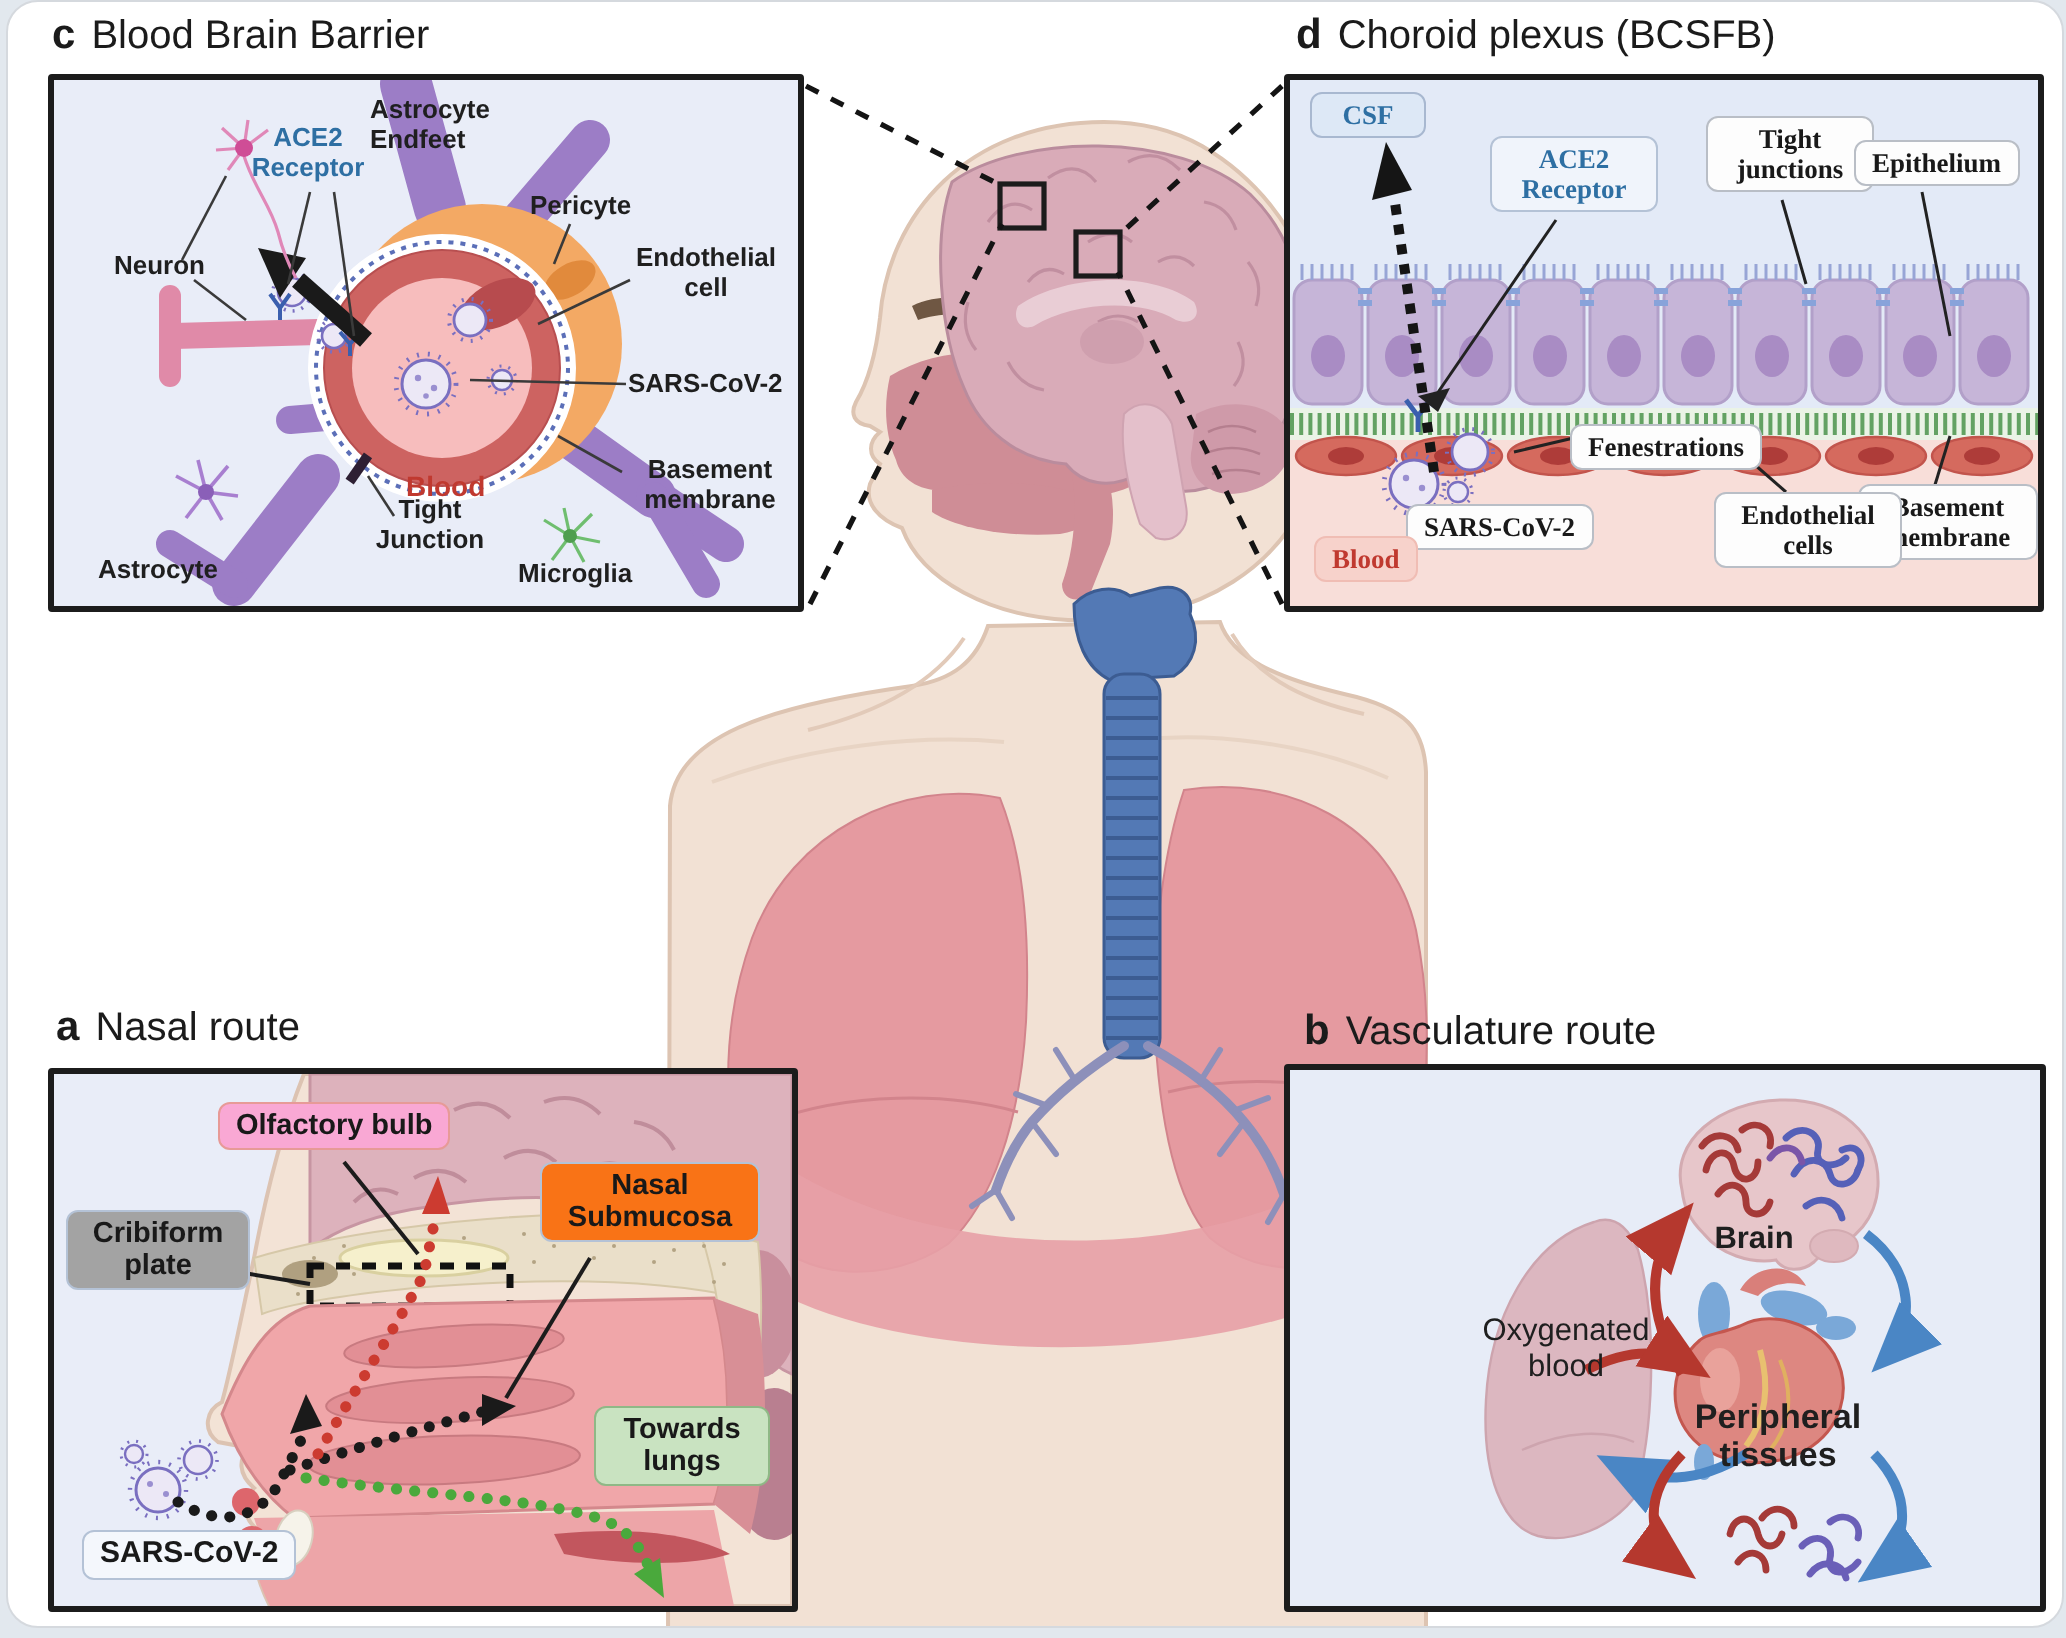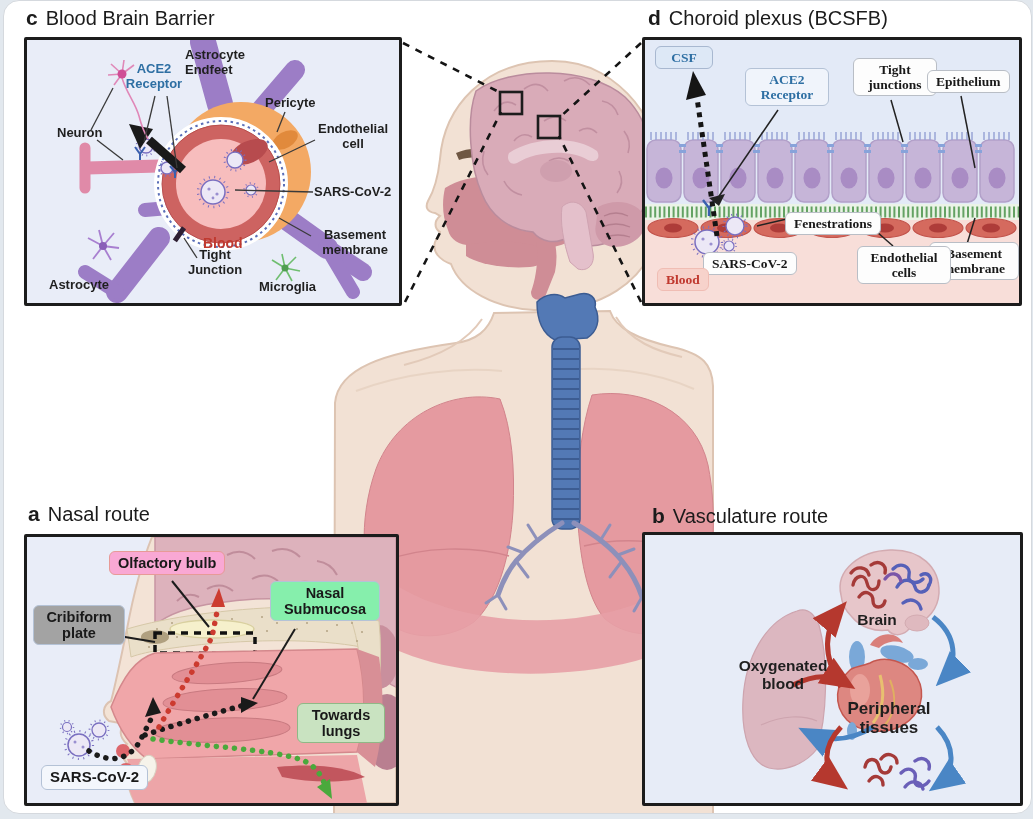--- a/index.html
+++ b/index.html
@@ -493,21 +493,21 @@
       </g>
 
       <g stroke="#1c1c1c" stroke-width="2">
         <line x1="145" y1="44" x2="182" y2="90"></line>
         <line x1="86" y1="98" x2="128" y2="105"></line>
         <line x1="268" y1="92" x2="226" y2="162"></line>
       </g>
     </svg>
     <div class="boxlbl pk-box" style="left:82px;top:14px;font-size:14.5px;">Olfactory bulb</div>
     <div class="boxlbl lb-box" style="left:6px;top:68px;width:74px;font-size:14.5px;">Cribiform plate</div>
-    <div class="boxlbl lb-box" style="left:243px;top:44px;width:92px;font-size:14.5px;background:#86efac;">Nasal Submucosa</div>
+    <div class="boxlbl lb-box" style="left:243px;top:44px;width:92px;font-size:14.5px;background:#f97316;">Nasal Submucosa</div>
     <div class="boxlbl gn-box" style="left:270px;top:166px;width:70px;font-size:14.5px;">Towards lungs</div>
     <div class="boxlbl lb-box" style="left:14px;top:228px;font-size:15px;background:#f4f7fc;">SARS-CoV-2</div>
   </div>
 
   <div class="panel-title" style="left:648px;top:503px;">
     <span class="letter">b</span><span>Vasculature route</span>
   </div>
   <div class="pbox" style="left:638px;top:531px;width:375px;height:268px;background:#e7ecf7;">
     <svg width="375" height="268" viewBox="0 0 375 268">
       <defs>
@@ -570,17 +570,17 @@
       <g fill="none" stroke-width="5">
         <path d="M196,152 C176,118 180,92 197,72" stroke="#b5382e" marker-end="url(#mr)"></path>
         <path d="M288,82 C312,100 314,128 296,146" stroke="#4a86c5" marker-end="url(#mb)"></path>
         <path d="M148,150 C172,138 188,140 204,150" stroke="#b5382e" marker-end="url(#mr)"></path>
         <path d="M228,192 C204,207 182,207 160,196" stroke="#4a86c5" marker-end="url(#mb)"></path>
         <path d="M196,192 C176,213 178,236 197,250" stroke="#b5382e" marker-end="url(#mr)"></path>
         <path d="M292,192 C312,213 310,238 290,252" stroke="#4a86c5" marker-end="url(#mb)"></path>
       </g>
     </svg>
     <div class="lbl ctr" style="left:196px;top:76px;width:72px;font-size:15.5px;font-weight:700;">Brain</div>
-    <div class="lbl ctr" style="left:88px;top:122px;width:100px;font-size:15.5px;font-weight:700;">Oxygenated blood</div>
+    <div class="lbl ctr" style="left:88px;top:122px;width:100px;font-size:15.5px;font-weight:400;">Oxygenated blood</div>
     <div class="lbl ctr" style="left:198px;top:164px;width:92px;font-size:17px;font-weight:700;">Peripheral tissues</div>
   </div>
 
 </div>
 
 </body></html>

